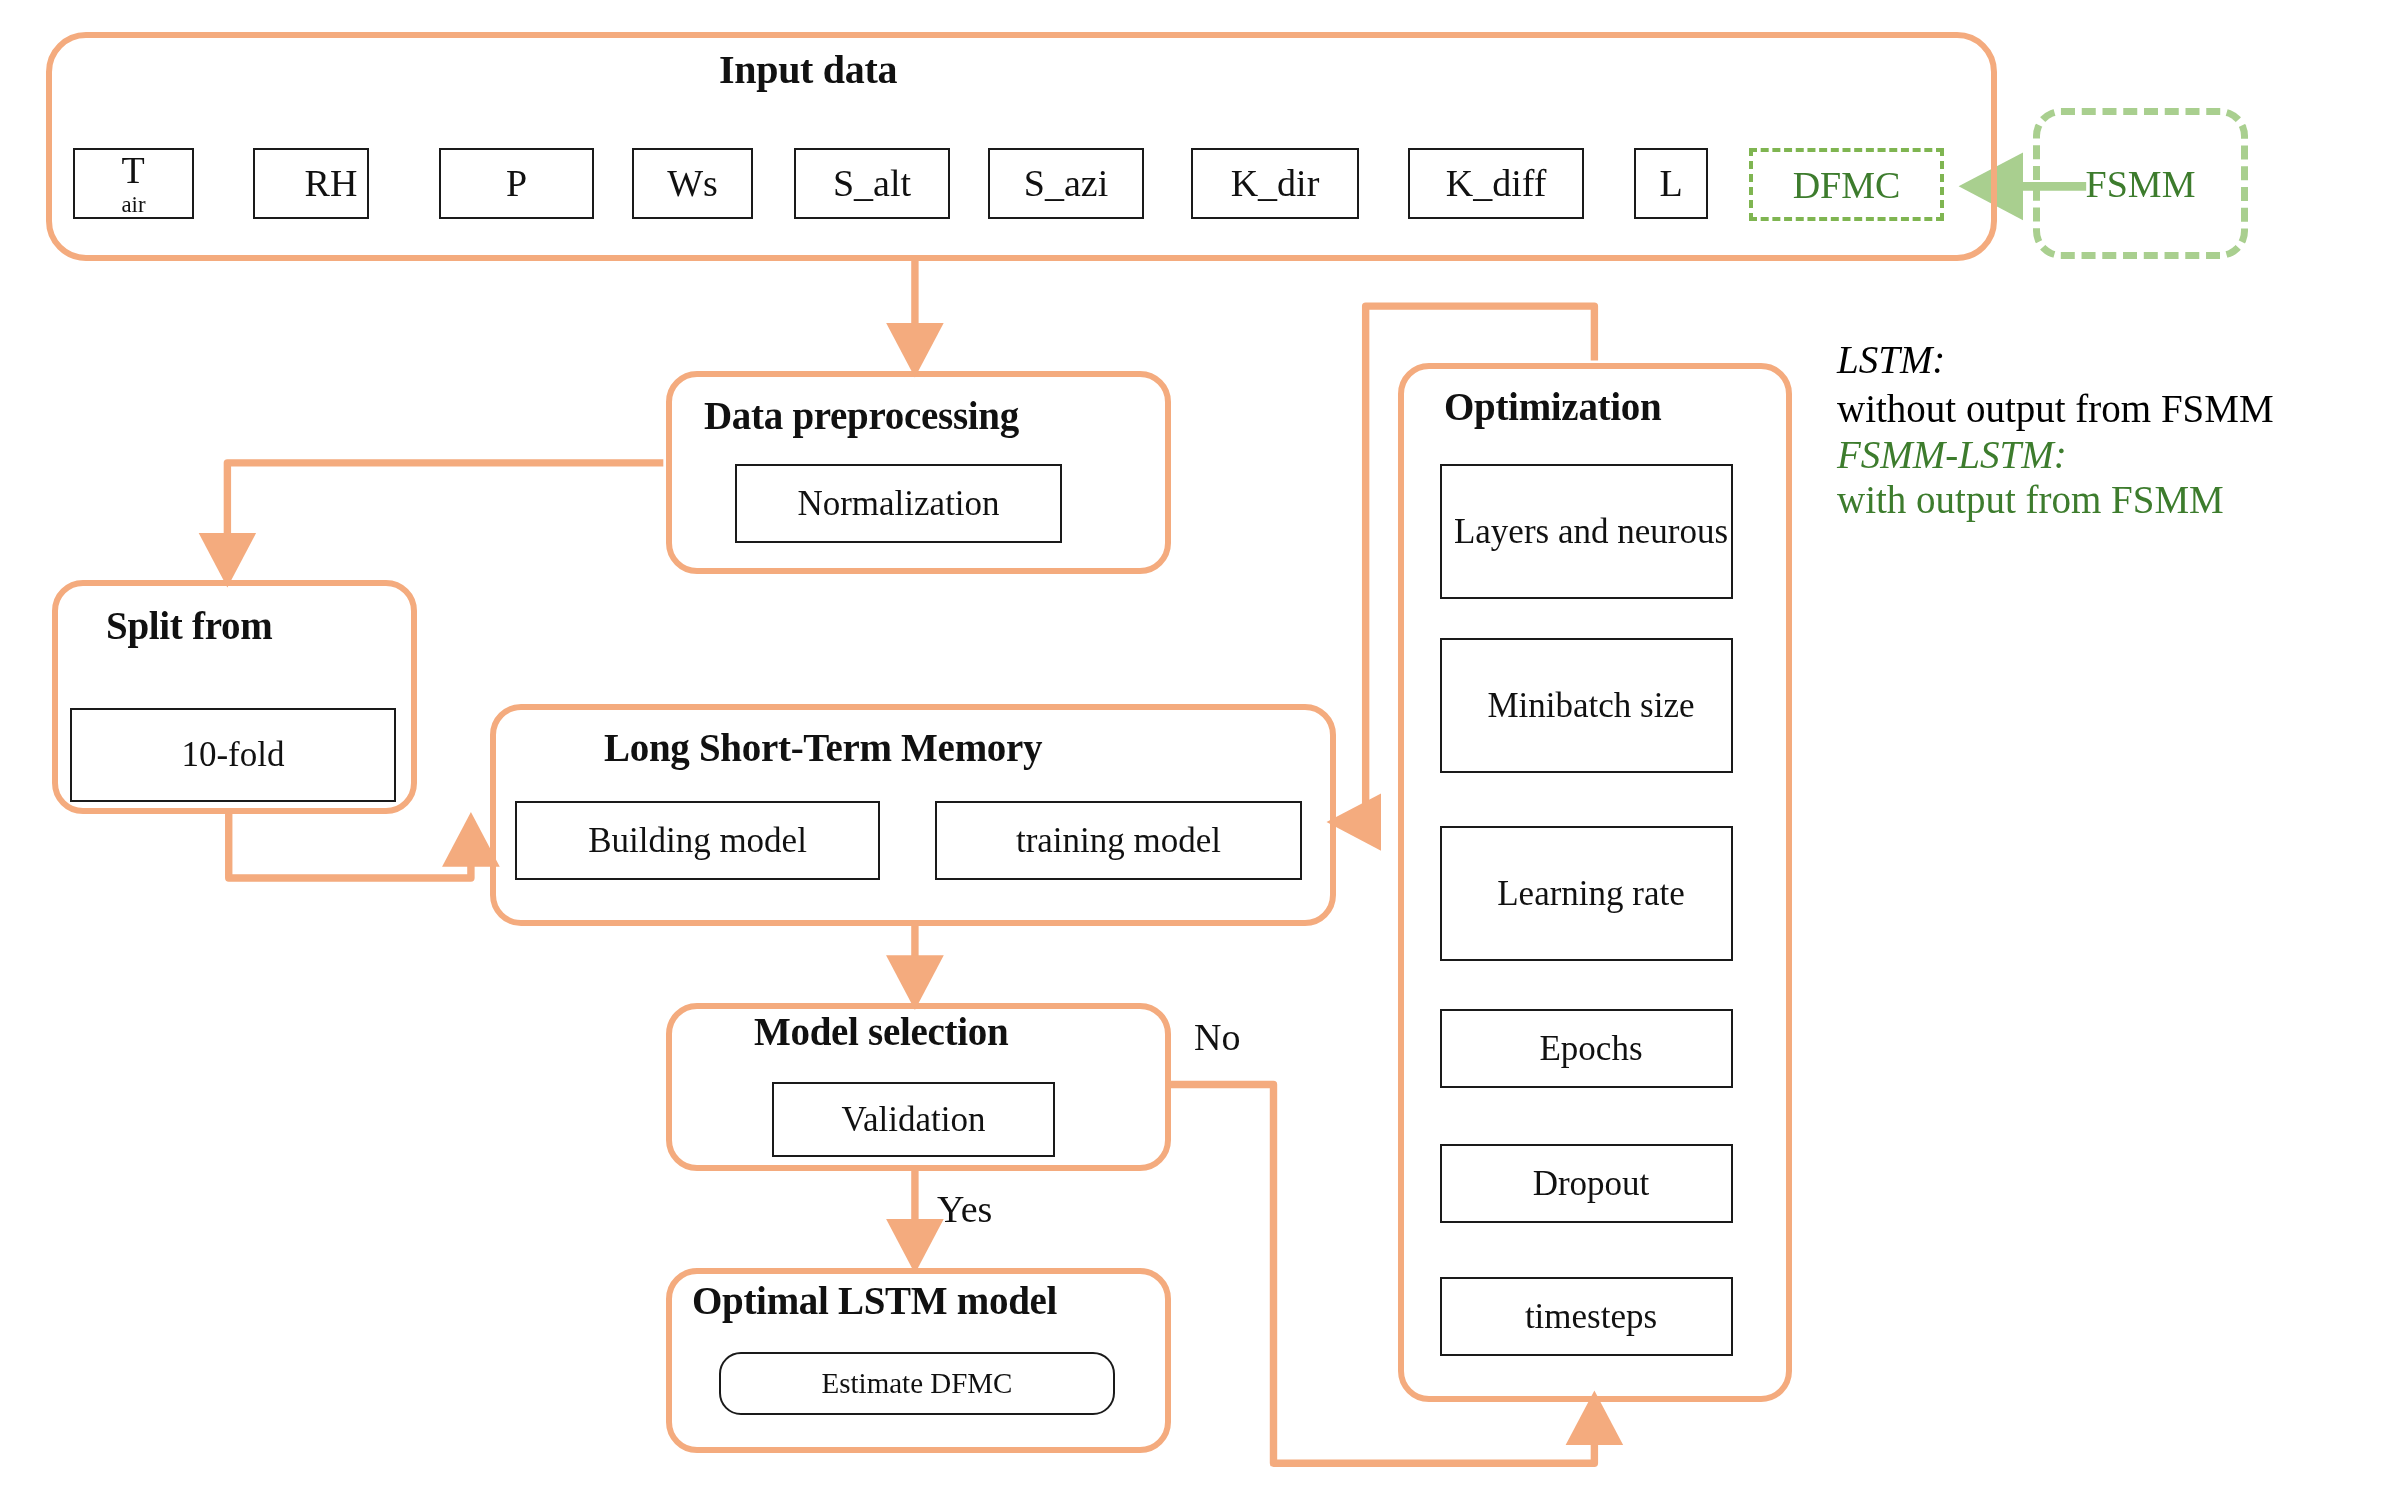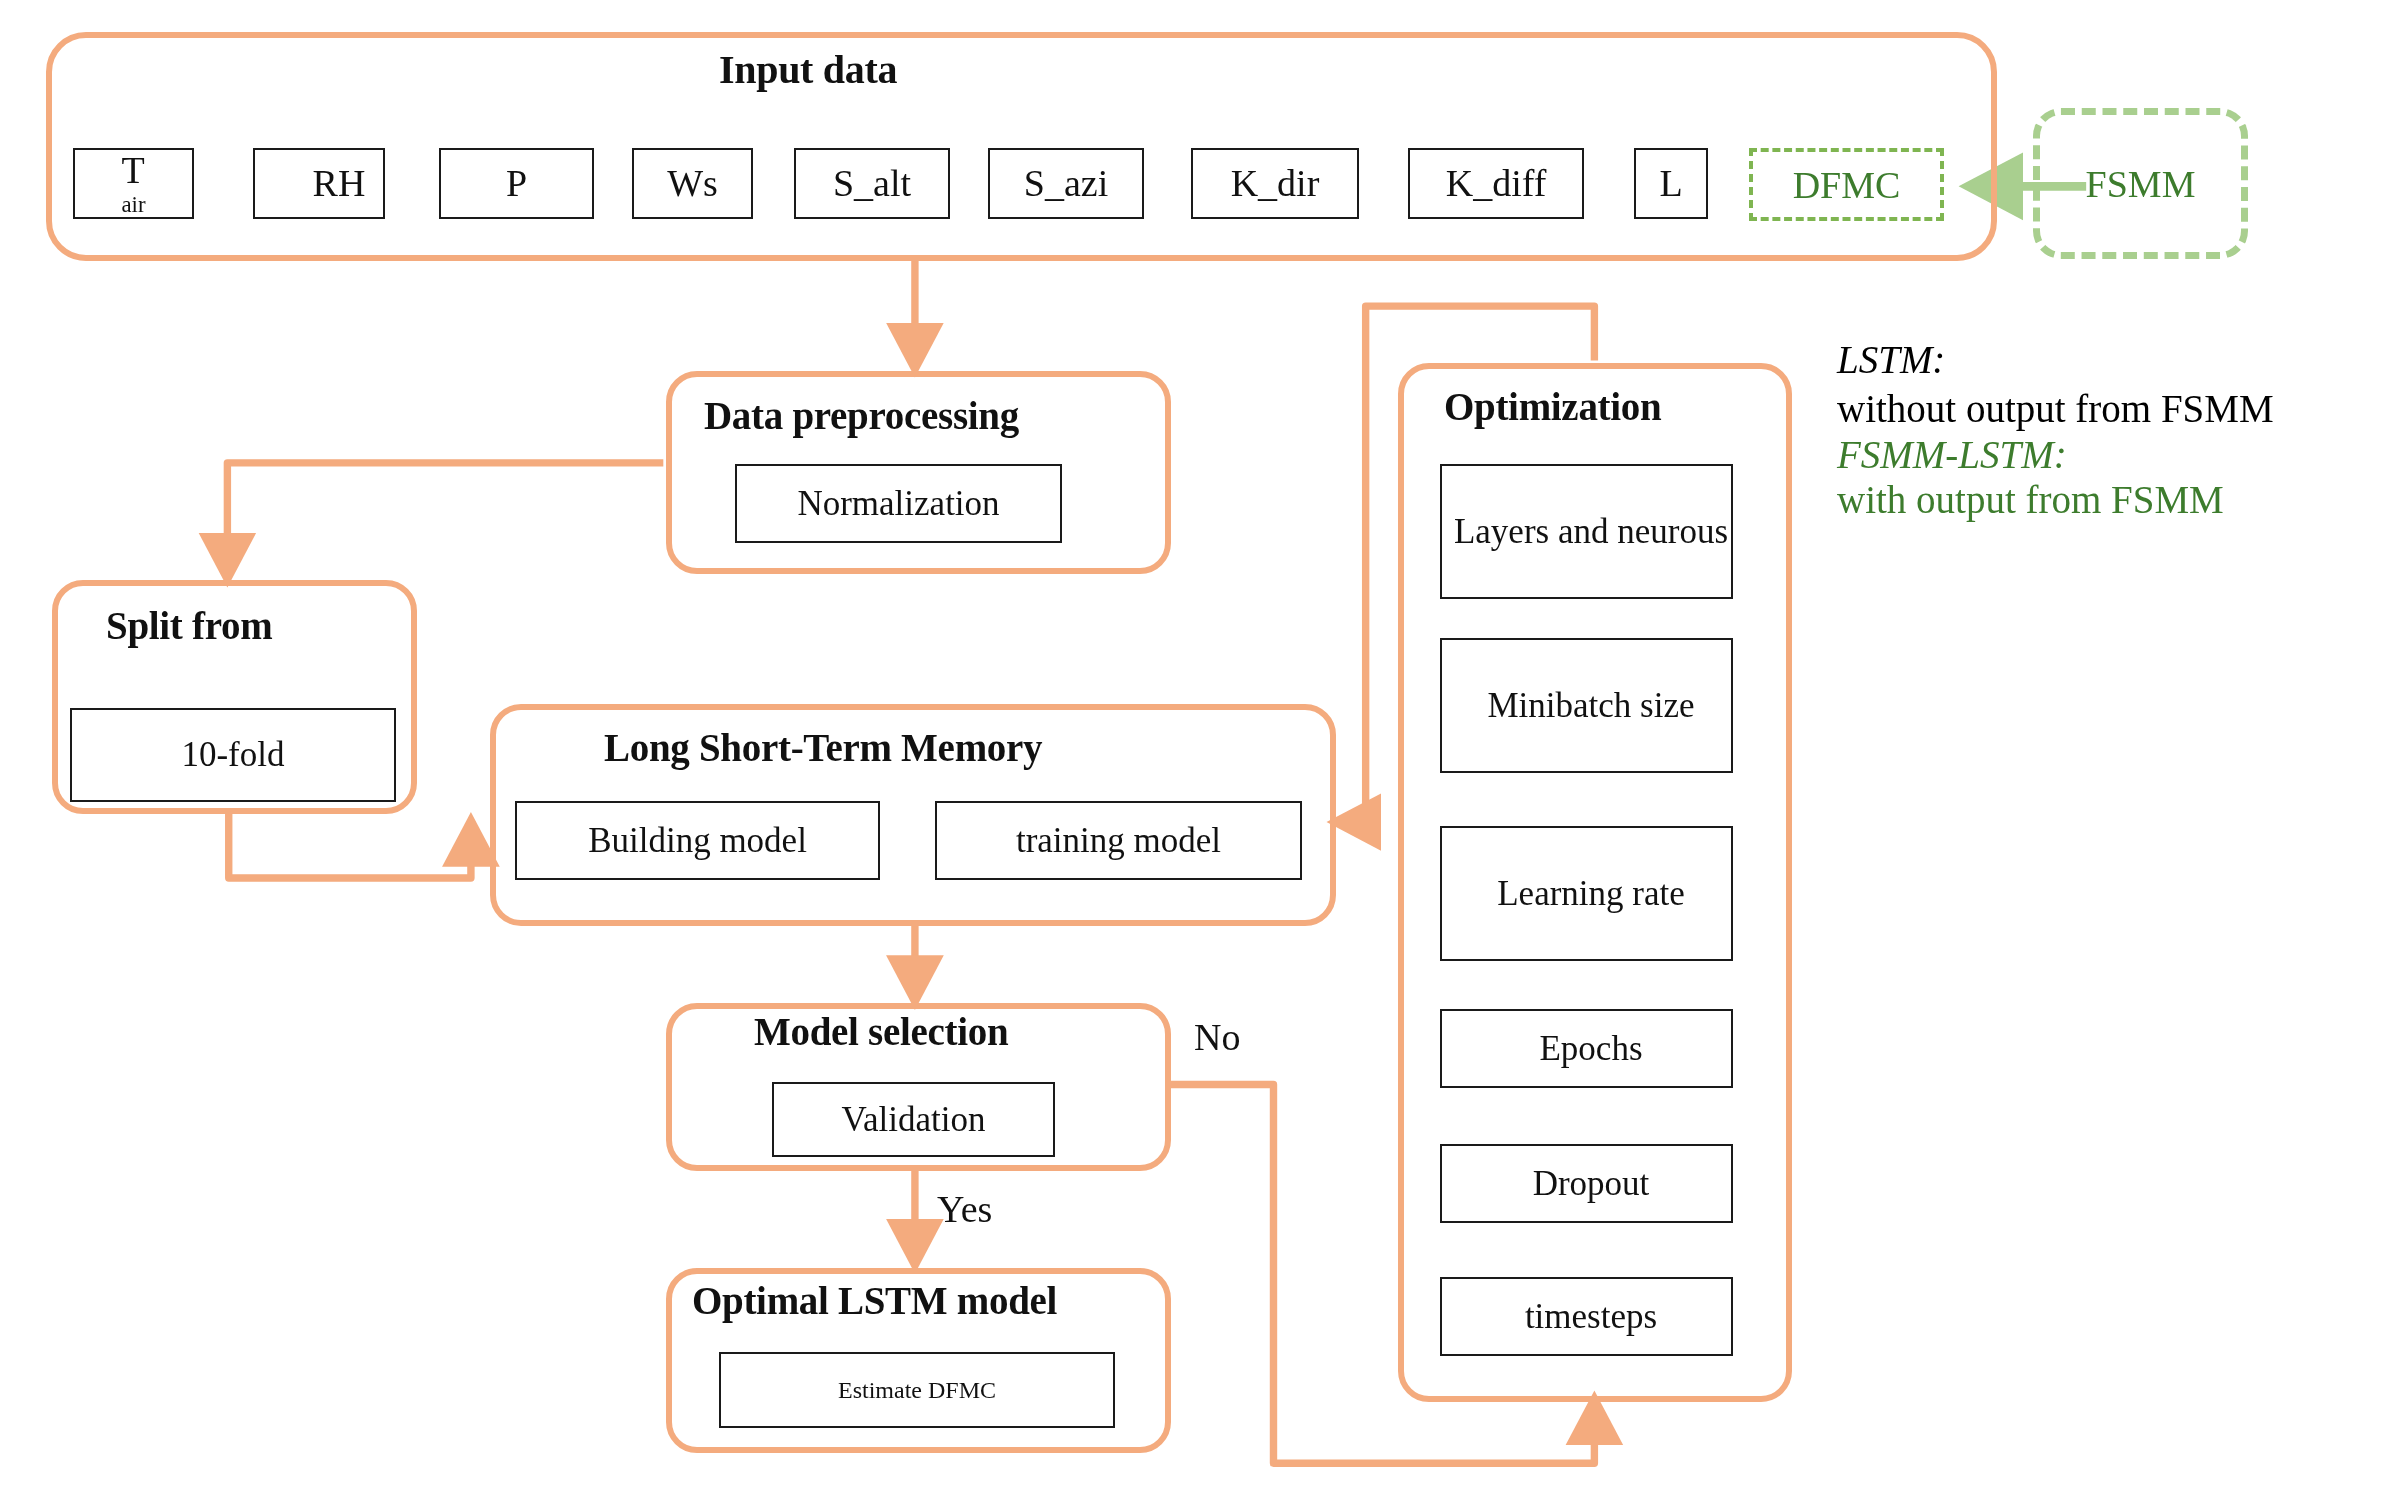--- a/index.html
+++ b/index.html
@@ -77,21 +77,21 @@
   <div class="stage wide" style="left:46px;top:32px;width:1951px;height:229px;"></div>
 
   <div class="stage-title" style="left:719px;top:46px;font-size:40px;">Input data</div>
 
   <div class="item ctr" style="left:73px;top:148px;width:121px;height:71px;font-size:38px;">
     <span>
         <span>T</span>
         <span class="sub">air</span>
       </span>
   </div>
-  <div class="item ctr" style="left:253px;top:148px;width:132px;height:71px;font-size:38px;padding-left:40px;">
+  <div class="item ctr" style="left:253px;top:148px;width:116px;height:71px;font-size:38px;padding-left:40px;">
     <span>RH</span>
   </div>
   <div class="item ctr" style="left:439px;top:148px;width:155px;height:71px;font-size:38px;">
     <span>P</span>
   </div>
   <div class="item ctr" style="left:632px;top:148px;width:121px;height:71px;font-size:38px;">
     <span>Ws</span>
   </div>
   <div class="item ctr" style="left:794px;top:148px;width:156px;height:71px;font-size:38px;">
     <span>S_alt</span>
@@ -138,21 +138,21 @@
   </div>
 
   <div class="stage" style="left:666px;top:1003px;width:505px;height:168px;"></div>
   <div class="stage-title" style="left:754px;top:1009px;font-size:39px;">Model selection</div>
   <div class="item ctr" style="left:772px;top:1082px;width:283px;height:75px;font-size:35px;">
     <span>Validation</span>
   </div>
 
   <div class="stage" style="left:666px;top:1268px;width:505px;height:185px;"></div>
   <div class="stage-title" style="left:692px;top:1278px;font-size:39px;">Optimal LSTM model</div>
-  <div class="item ctr" style="left:719px;top:1352px;width:396px;height:76px;font-size:24px;">
+  <div class="item ctr" style="left:719px;top:1352px;width:396px;height:63px;font-size:29px;border-radius:22px;">
     <span>Estimate DFMC</span>
   </div>
 
   <div class="stage" style="left:1398px;top:363px;width:394px;height:1039px;"></div>
   <div class="stage-title" style="left:1444px;top:384px;font-size:39px;">Optimization</div>
 
   <div class="item lft" style="left:1440px;top:464px;width:293px;height:135px;font-size:35px;">
     <span>Layers and neurous</span>
   </div>
   <div class="item lft" style="left:1440px;top:638px;width:293px;height:135px;font-size:35px;">

